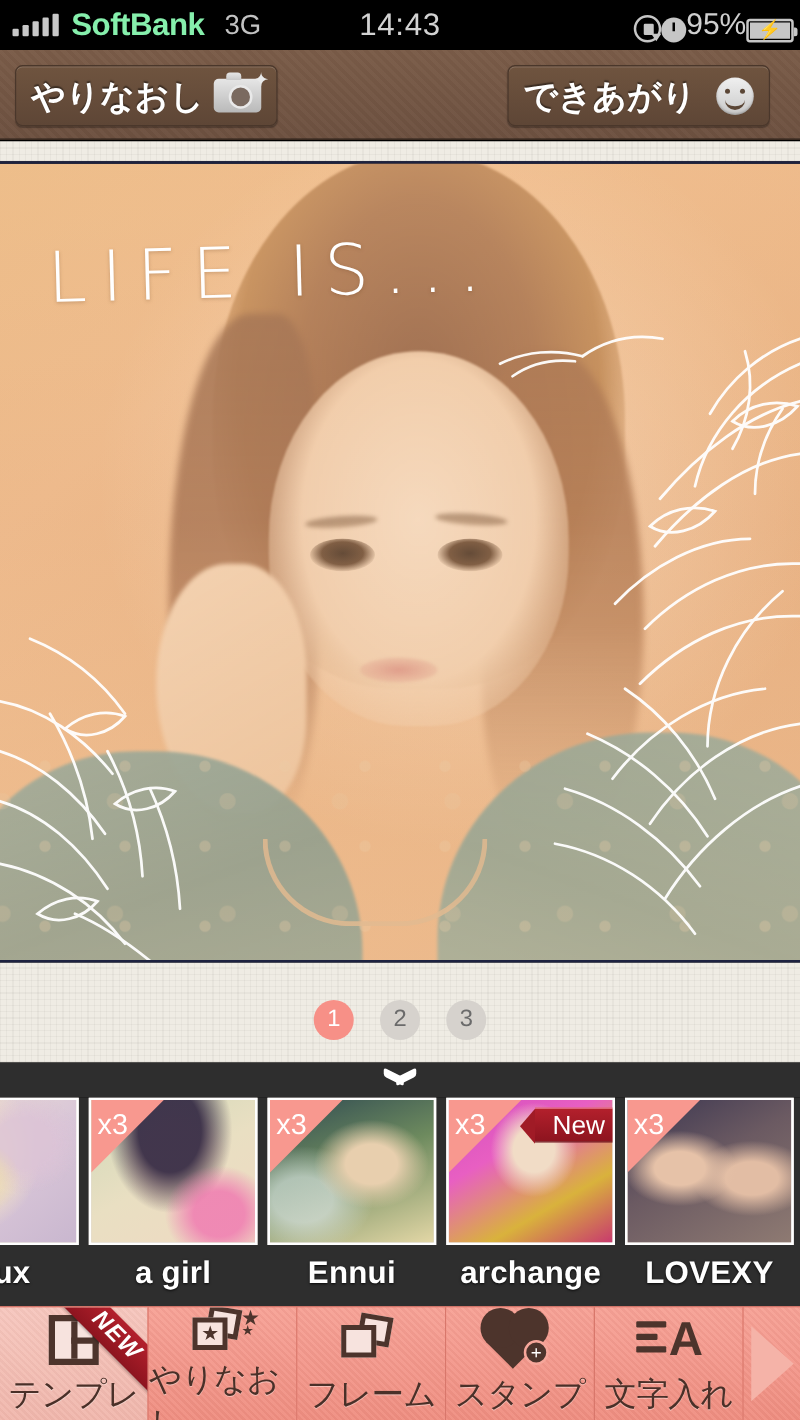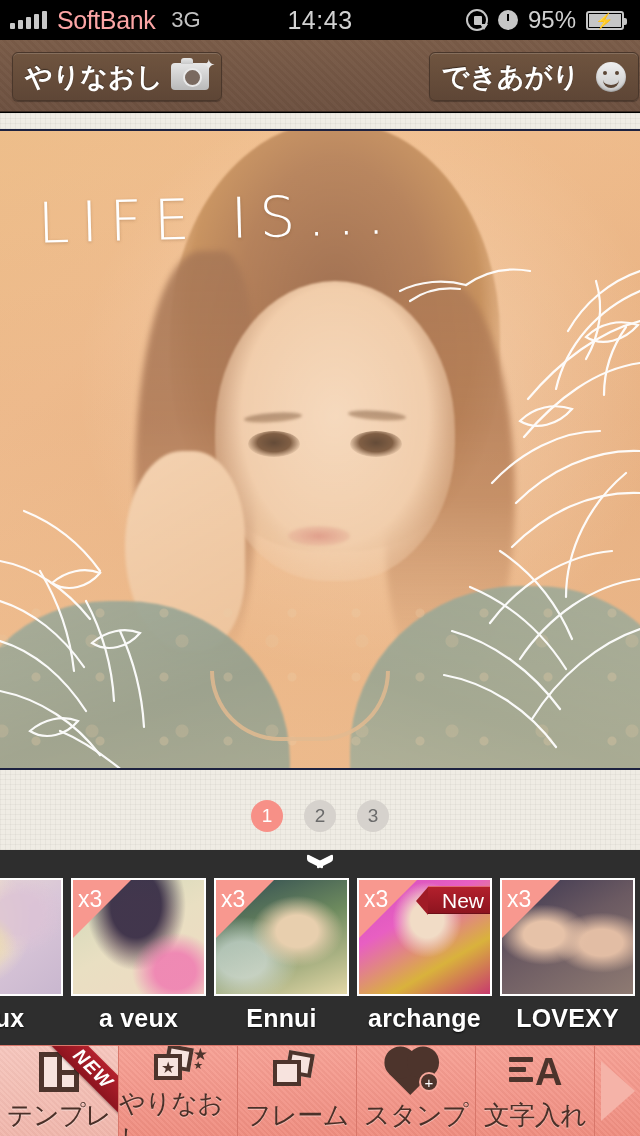--- a/index.html
+++ b/index.html
@@ -15,29 +15,29 @@
     position:absolute; top:0; left:0; width:640px; height:40px;
     background:#000; color:#b9b9b9;
     display:flex; align-items:center;
   }
   .sb-left { display:flex; align-items:center; gap:10px; padding-left:10px; }
   .signal { display:flex; align-items:flex-end; gap:3px; height:18px; }
   .signal i { display:block; width:5px; background:#c8c8c8; border-radius:1px; }
   .signal i:nth-child(1){height:6px;} .signal i:nth-child(2){height:9px;}
   .signal i:nth-child(3){height:12px;} .signal i:nth-child(4){height:15px;}
   .signal i:nth-child(5){height:18px;}
-  .carrier { font-size:25px; color:#fca5a5; letter-spacing:-0.4px; }
+  .carrier { font-size:25px; color:#86efac; letter-spacing:-0.4px;font-weight:bold; }
   .netmode { font-size:22px; color:#c2c2c2; margin-left:6px; }
   .sb-time {
     position:absolute; left:0; right:0; text-align:center;
     font-size:25px; font-weight:normal; color:#d2d2d2; letter-spacing:0.5px;
   }
   .sb-right {
-    margin-left:auto; display:flex; align-items:center; gap:10px;
-    padding-right:16px; position:relative; z-index:2;
+    margin-left:auto; display:flex; align-items:flex-end; gap:0;
+    padding-right:5px; position:relative; z-index:2;
   }
   .icon-rotlock {
     width:22px; height:22px; border:2px solid #c6c6c6; border-radius:50%;
     position:relative;
   }
   .icon-rotlock::before {
     content:""; position:absolute; left:6px; top:5px;
     width:8px; height:9px; background:#c6c6c6; border-radius:1px;
   }
   .icon-rotlock::after {
@@ -75,21 +75,21 @@
     border-bottom:1px solid #3a2a20;
   }
   .tbtn {
     position:absolute; top:12px; height:49px;
     background:linear-gradient(#6f543f,#5e4636);
     border:1px solid #4a372b; border-radius:6px;
     box-shadow:inset 0 1px 0 rgba(255,255,255,0.16), 0 1px 1px rgba(0,0,0,0.3);
     display:flex; align-items:center; gap:8px; padding:0 12px;
   }
   .tbtn-left { left:12px; }
-  .tbtn-right { right:1px;gap:16px; }
+  .tbtn-right { right:24px;gap:16px; }
   .tbtn .lbl {
     font-size:27px; color:#fff; font-weight:bold; letter-spacing:0px;
     text-shadow:0 -1px 1px rgba(0,0,0,0.45);
     font-family:"Liberation Sans","DejaVu Sans",sans-serif;
   }
   .cam-icon {
     width:38px; height:27px; background:linear-gradient(#e6e6e6,#b9b9b9);
     border-radius:4px; position:relative;
   }
   .cam-icon::before {
@@ -518,21 +518,21 @@
                radial-gradient(ellipse at 50% 38%, #f4d9bd 0 24%, rgba(0,0,0,0) 46%),
                linear-gradient(150deg,#cfd8b8,#e9dfc2 50%,#efd9c2);"></div>
           <div class="art" style="background:
                radial-gradient(ellipse at 48% 22%, #2e2440 0 26%, rgba(46,36,64,0) 52%);opacity:.9;"></div>
           <div class="art" style="background:
                radial-gradient(ellipse at 78% 80%, rgba(240,110,175,.75) 0 14%, rgba(0,0,0,0) 30%);"></div>
           <div class="badge-x3">
             <span>x3</span>
           </div>
         </div>
-        <div class="thumb-label">a veux</div>
+        <div class="thumb-label">a girl</div>
       </div>
 
       <div class="thumb-cell">
         <div class="thumb">
           <div class="art" style="background:
                linear-gradient(160deg,#2f4a52,#6d8a5e 45%,#e3d7a6 100%);"></div>
           <div class="art" style="background:
                radial-gradient(ellipse at 62% 45%, #e8cfae 0 18%, rgba(0,0,0,0) 40%),
                radial-gradient(ellipse at 20% 70%, rgba(225,235,240,.6) 0 16%, rgba(0,0,0,0) 38%);"></div>
           <div class="badge-x3">

